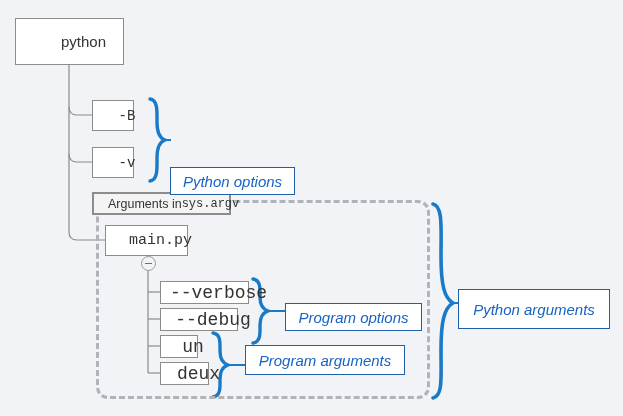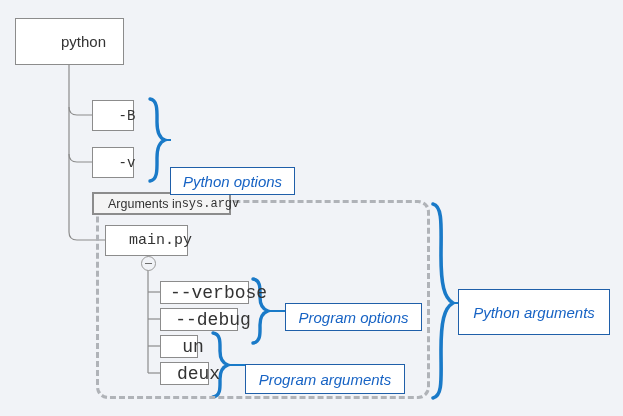--- a/index.html
+++ b/index.html
@@ -157,17 +157,17 @@
   <div class="node arg" style="left:160px;top:308px;width:78px;height:23px;">--debug</div>
 
   <div class="node arg" style="left:160px;top:335px;width:38px;height:23px;">un</div>
 
   <div class="node arg" style="left:160px;top:362px;width:49px;height:23px;">deux</div>
 
   <div class="callout" style="left:170px;top:126px;width:125px;height:28px;margin-top:41px;">Python options</div>
 
   <div class="callout" style="left:285px;top:290px;width:137px;height:28px;margin-top:13px;">Program options</div>
 
-  <div class="callout" style="left:245px;top:364px;width:160px;height:30px;">Program arguments</div>
+  <div class="callout" style="left:245px;top:345px;width:160px;height:30px;">Program arguments</div>
 
-  <div class="callout" style="left:458px;top:289px;width:152px;height:46px;">Python arguments</div>
+  <div class="callout" style="left:458px;top:289px;width:152px;height:40px;">Python arguments</div>
 
 </div>
 
 </body></html>

